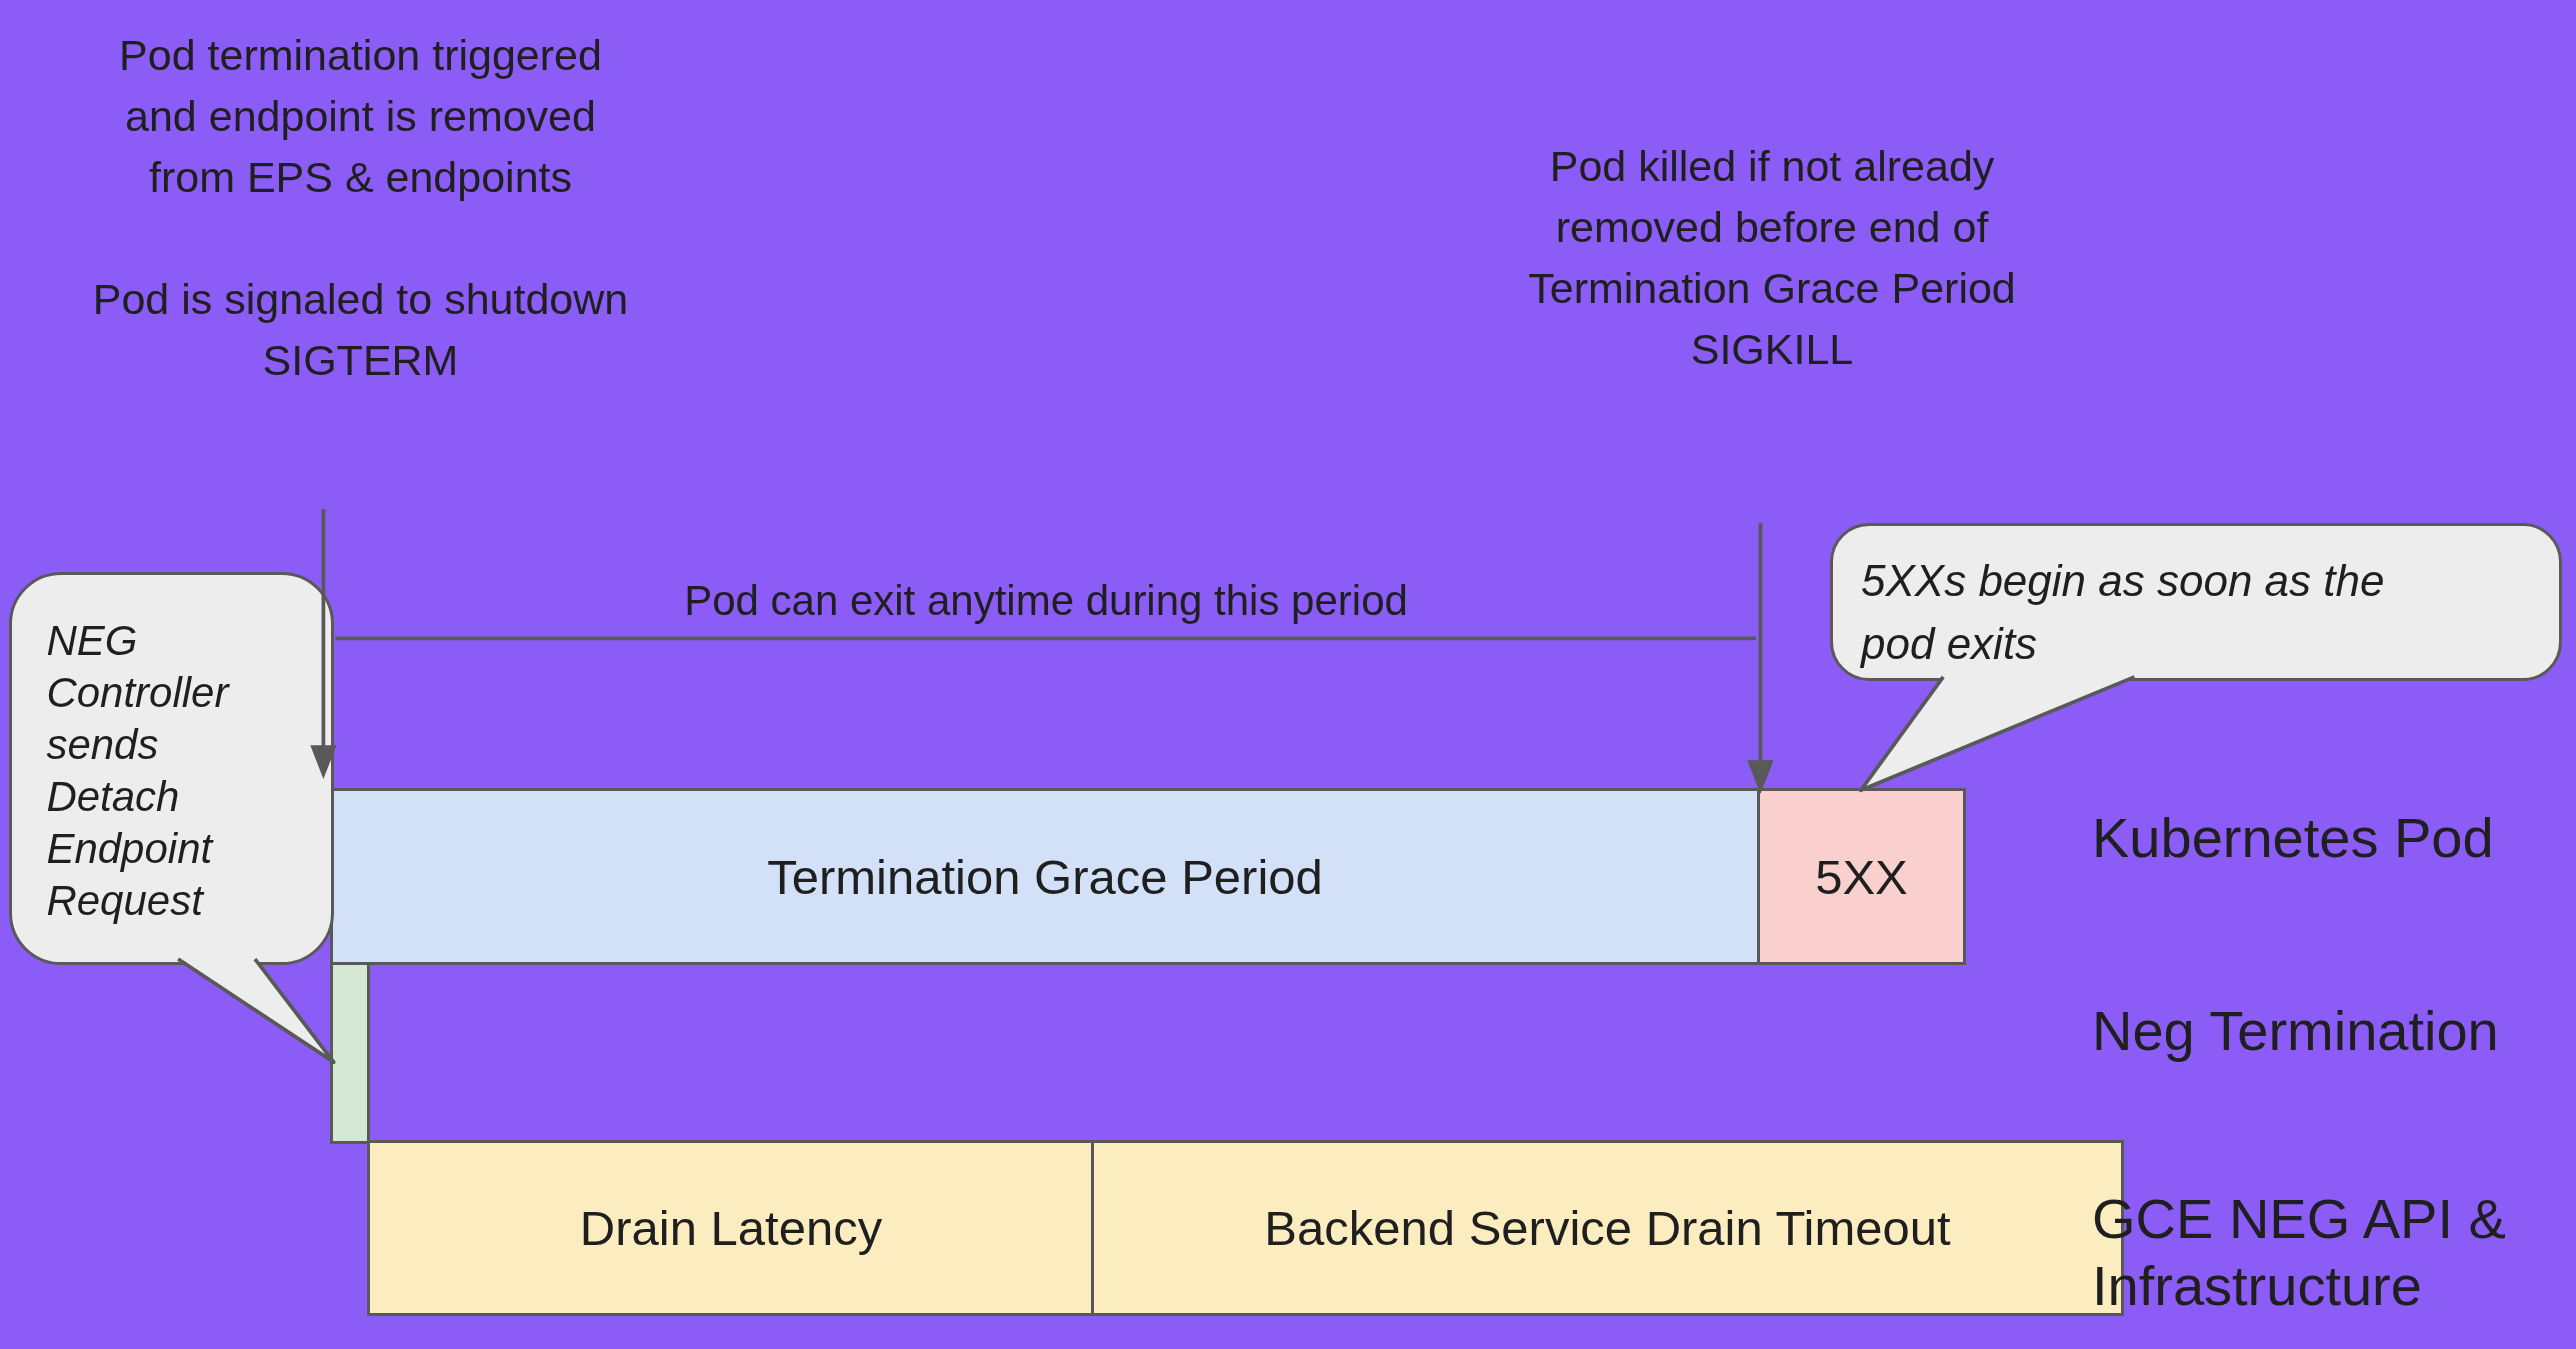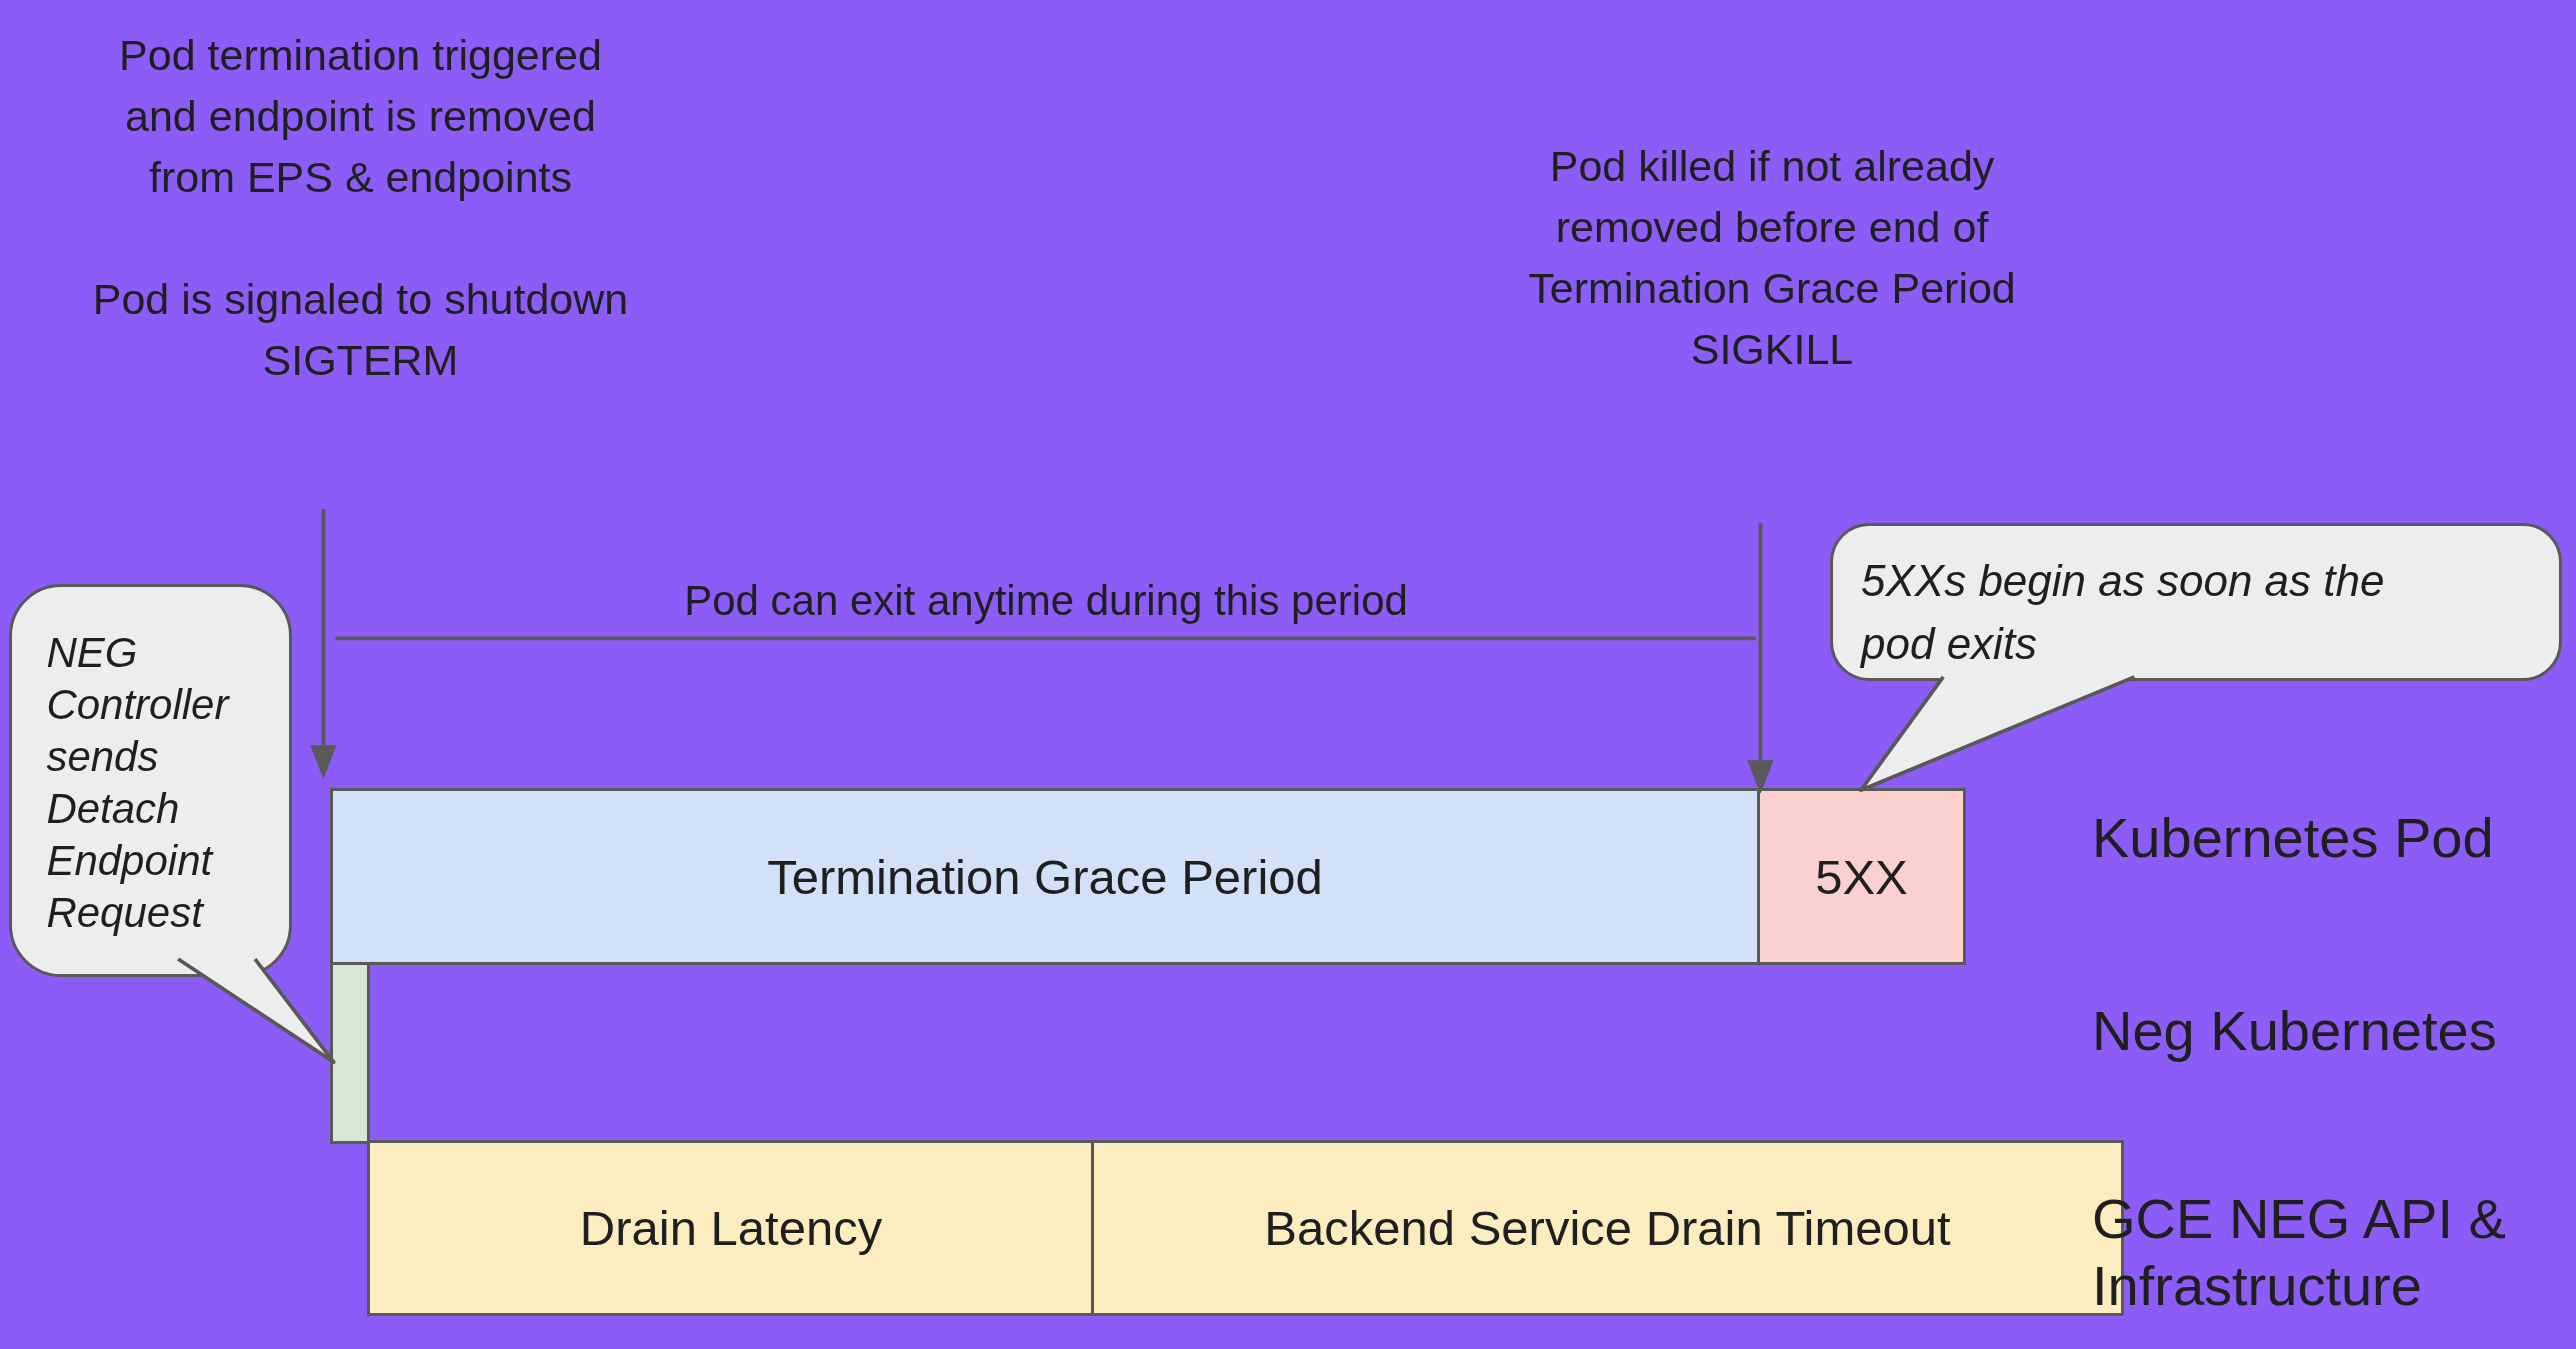--- a/index.html
+++ b/index.html
@@ -87,26 +87,26 @@
   <div class="bar" style="left: 367px; top: 1140px; width: 728px; height: 176px; background-color: rgb(251, 237, 191);">
     <span class="bar-label">Drain Latency</span>
   </div>
 
   <div class="bar" style="left: 1091px; top: 1140px; width: 1033px; height: 176px; background-color: rgb(251, 237, 191);">
     <span class="bar-label">Backend Service Drain Timeout</span>
   </div>
 
   <div class="txt row-label" style="left:2092px; top:804px;">Kubernetes Pod</div>
 
-  <div class="txt row-label" style="left:2092px; top:997px;">Neg Kubernetes</div>
+  <div class="txt row-label" style="left:2092px; top:997px;">Neg Termination</div>
 
   <div class="txt row-label" style="left:2092px; top:1185px;">GCE NEG API &amp;
 Infrastructure</div>
 
-  <div class="bubble bubble-left" style="left:9.4px; top:584px; width:283px; height:393px;">
+  <div class="bubble bubble-left" style="left:9.4px; top:572px; width:325px; height:393px;">
     <div class="bubble-text" style="left:34px; top:40px; font-size:42px; line-height:52px;">NEG
 Controller
 sends
 Detach
 Endpoint
 Request</div>
   </div>
 
   <div class="bubble bubble-right" style="left:1830px; top:523px; width:732px; height:158px;">
     <div class="bubble-text" style="left:28px; top:22.5px; font-size:44px; line-height:63px;">5XXs begin as soon as the

